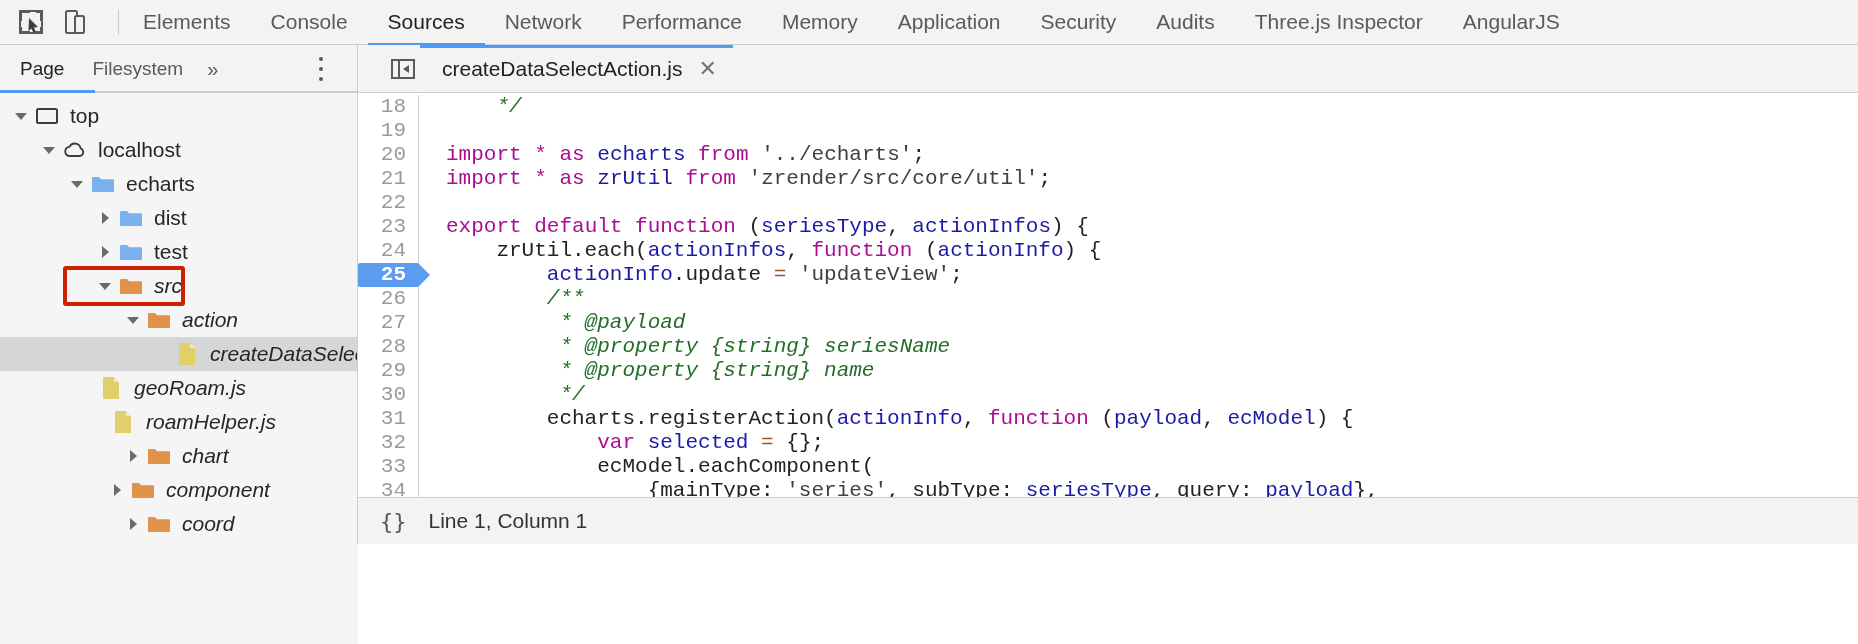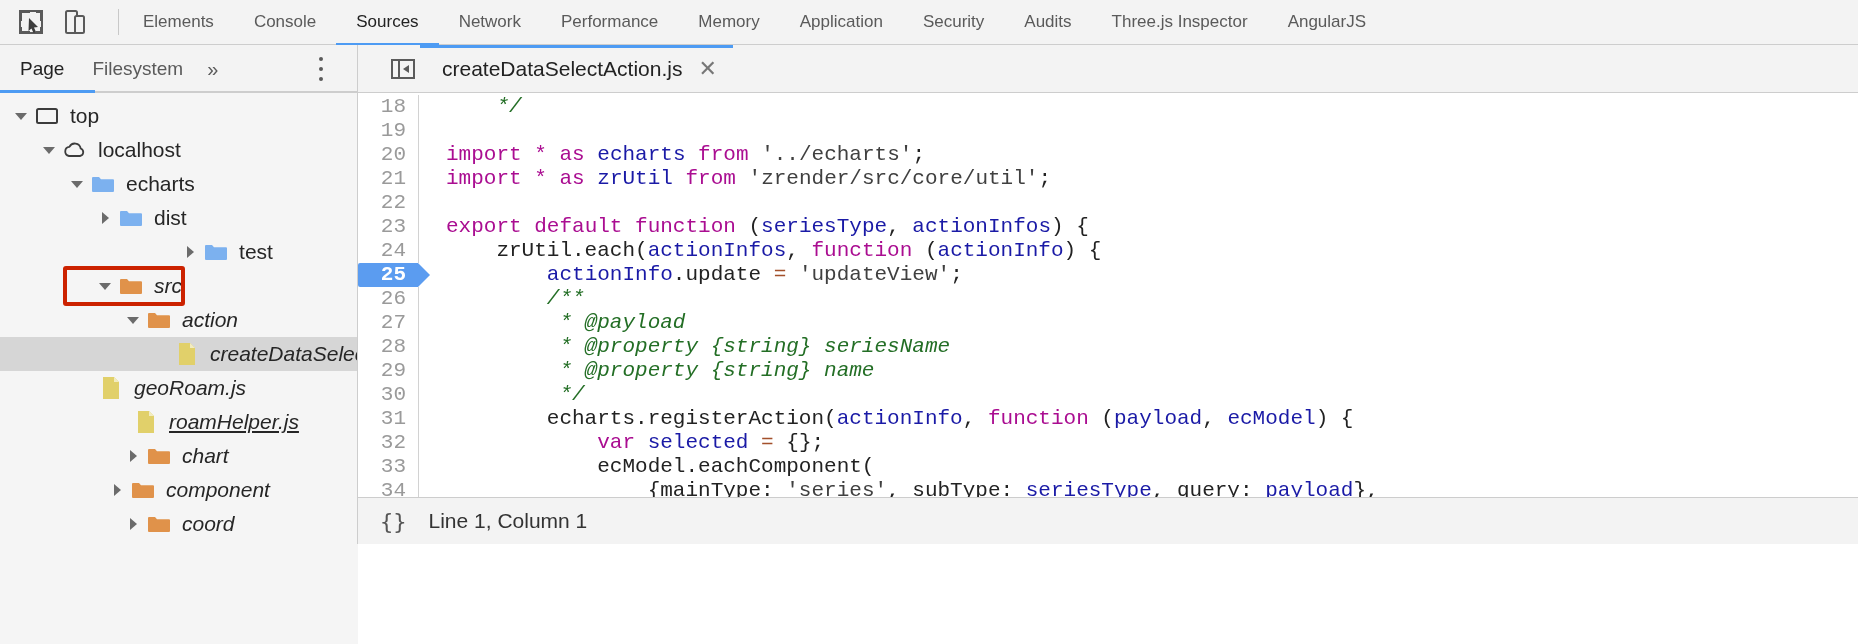--- a/index.html
+++ b/index.html
@@ -18,21 +18,21 @@
     border-bottom:1px solid #cdcdcd;
     display:flex; align-items:center;
   }
   .tool-icons { display:flex; align-items:center; height:100%; padding-left:16px; gap:14px; }
   .ticon { width:30px; height:30px; display:flex; align-items:center; justify-content:center; cursor:pointer; }
   .ticon svg { display:block; }
   .tbar-sep { width:1px; height:26px; background:#c8c8c8; margin-left:14px; margin-right:4px; }
   .tabs { display:flex; align-items:center; height:100%; }
   .tab {
     position:relative; height:45px; display:flex; align-items:center;
-    padding:0 20px; font-size:17px; color:#5a5a5a; white-space:nowrap; cursor:pointer;
+    padding:0 20px; font-size:21px; color:#5a5a5a; white-space:nowrap; cursor:pointer;
   }
   .tab.active { color:#222; }
   .tab.active::after {
     content:""; position:absolute; left:0; right:0; bottom:-1px; height:3px; background:#4d9bf3;
   }
 
   
   .navheader {
     position:absolute; left:0; top:45px; width:358px; height:48px;
     background:#f3f3f3; display:flex; align-items:center;
@@ -277,21 +277,21 @@
             <path d="M4 1 L11 7 L4 13 Z" fill="#6b6b6b"></path>
           </svg>
         </span>
         <span class="ficon">
           <svg width="24" height="20" viewBox="0 0 24 20">
             <path d="M1 4 a1 1 0 0 1 1 -1 h6 l2 2.2 h12 a1 1 0 0 1 1 1 v10.8 a1 1 0 0 1 -1 1 h-20 a1 1 0 0 1 -1 -1 Z" fill="#7cb1ef"></path>
           </svg>
         </span>
         <span class="label">dist</span>
       </div>
-      <div class="row" style="padding-left: 94px; justify-content: center;">
+      <div class="row" style="padding-left: 94px;">
         <span class="twisty">
           <svg width="14" height="14" viewBox="0 0 14 14">
             <path d="M4 1 L11 7 L4 13 Z" fill="#6b6b6b"></path>
           </svg>
         </span>
         <span class="ficon">
           <svg width="24" height="20" viewBox="0 0 24 20">
             <path d="M1 4 a1 1 0 0 1 1 -1 h6 l2 2.2 h12 a1 1 0 0 1 1 1 v10.8 a1 1 0 0 1 -1 1 h-20 a1 1 0 0 1 -1 -1 Z" fill="#7cb1ef"></path>
           </svg>
         </span>
@@ -336,21 +336,21 @@
       <div class="row" style="padding-left: 74px;">
         <span class="twisty"></span>
         <span class="ficon">
           <svg width="20" height="24" viewBox="0 0 20 24">
             <path d="M2 1 h11 l5 5 v17 h-16 Z" fill="#e1d06a"></path>
             <path d="M13 1 v5 h5 Z" fill="#f2ecc0"></path>
           </svg>
         </span>
         <span class="label it">geoRoam.js</span>
       </div>
-      <div class="row" style="padding-left: 109px; text-decoration: underline;">
+      <div class="row" style="padding-left: 86px;">
         <span class="twisty"></span>
         <span class="ficon">
           <svg width="20" height="24" viewBox="0 0 20 24">
             <path d="M2 1 h11 l5 5 v17 h-16 Z" fill="#e1d06a"></path>
             <path d="M13 1 v5 h5 Z" fill="#f2ecc0"></path>
           </svg>
         </span>
         <span class="label it">roamHelper.js</span>
       </div>
       <div class="row" style="padding-left: 122px;">

